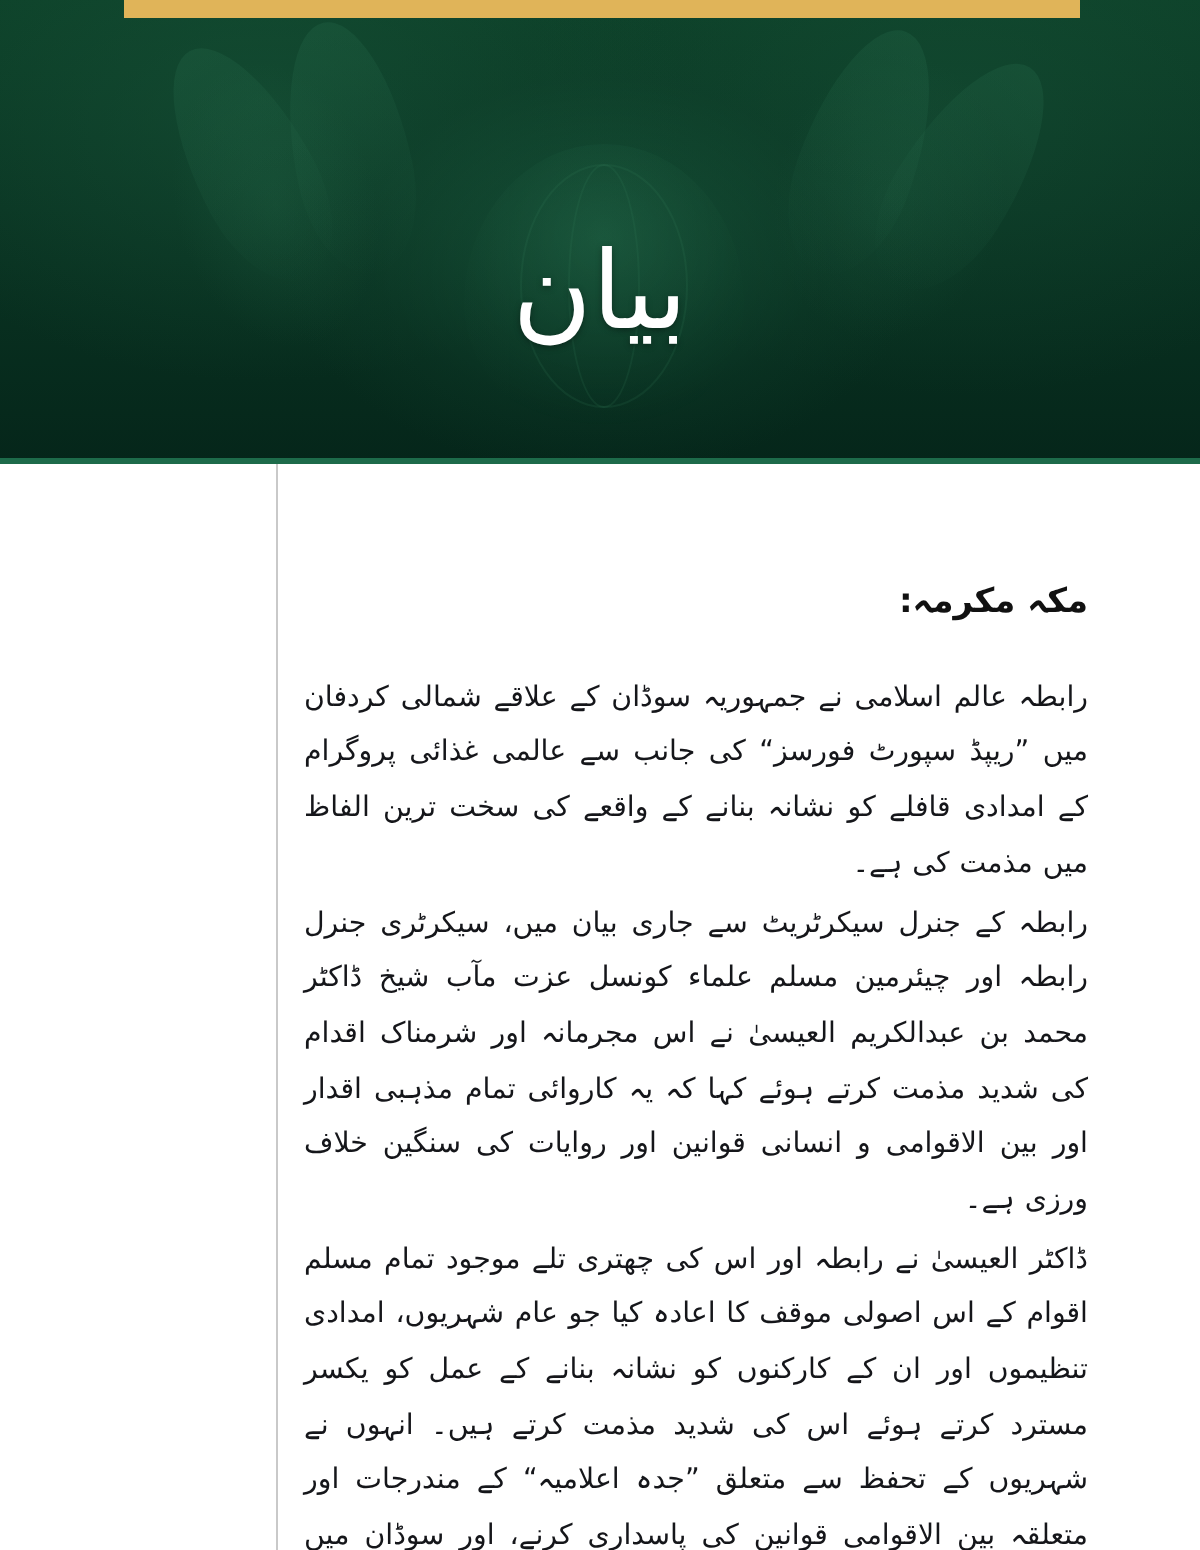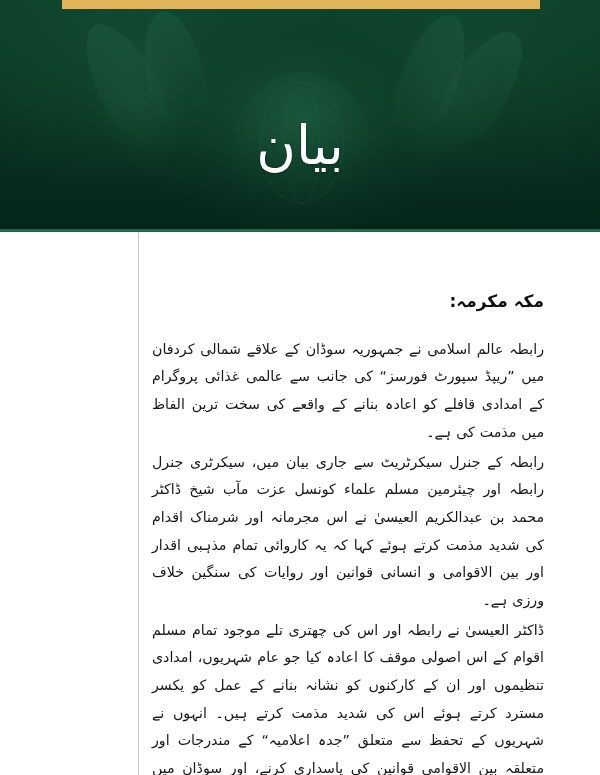--- a/index.html
+++ b/index.html
@@ -240,21 +240,21 @@
   </div>
 
   <div class="content-wrap">
     <div class="vrule left"></div>
     <div class="vrule right"></div>
 
     <div class="article">
 
       <div class="dateline">مکہ مکرمہ:</div>
 
-      <p class="para">رابطہ عالم اسلامی نے جمہوریہ سوڈان کے علاقے شمالی کردفان میں ”ریپڈ سپورٹ فورسز“ کی جانب سے عالمی غذائی پروگرام کے امدادی قافلے کو اعادہ بنانے کے واقعے کی سخت ترین الفاظ میں مذمت کی ہے۔</p>
+      <p class="para">رابطہ عالم اسلامی نے جمہوریہ سوڈان کے علاقے شمالی کردفان میں ”ریپڈ سپورٹ فورسز“ کی جانب سے عالمی غذائی پروگرام کے امدادی قافلے کو نشانہ بنانے کے واقعے کی سخت ترین الفاظ میں مذمت کی ہے۔</p>
 
       <p class="para">رابطہ کے جنرل سیکرٹریٹ سے جاری بیان میں، سیکرٹری جنرل رابطہ اور چیئرمین مسلم علماء کونسل عزت مآب شیخ ڈاکٹر محمد بن عبدالکریم العیسیٰ نے اس مجرمانہ اور شرمناک اقدام کی شدید مذمت کرتے ہوئے کہا کہ یہ کاروائی تمام مذہبی اقدار اور بین الاقوامی و انسانی قوانین اور روایات کی سنگین خلاف ورزی ہے۔</p>
 
       <p class="para">ڈاکٹر العیسیٰ نے رابطہ اور اس کی چھتری تلے موجود تمام مسلم اقوام کے اس اصولی موقف کا اعادہ کیا جو عام شہریوں، امدادی تنظیموں اور ان کے کارکنوں کو نشانہ بنانے کے عمل کو یکسر مسترد کرتے ہوئے اس کی شدید مذمت کرتے ہیں۔ انہوں نے شہریوں کے تحفظ سے متعلق ”جدہ اعلامیہ“ کے مندرجات اور متعلقہ بین الاقوامی قوانین کی پاسداری کرنے، اور سوڈان میں عام شہریوں تک امداد کی رسائی کے لیے امدادی راہداریوں کی سلامتی یقینی بنانے</p>
 
       <p class="para last">کی العالم پر زور دیا۔</p>
 
     </div>
 
     <div class="footer">

